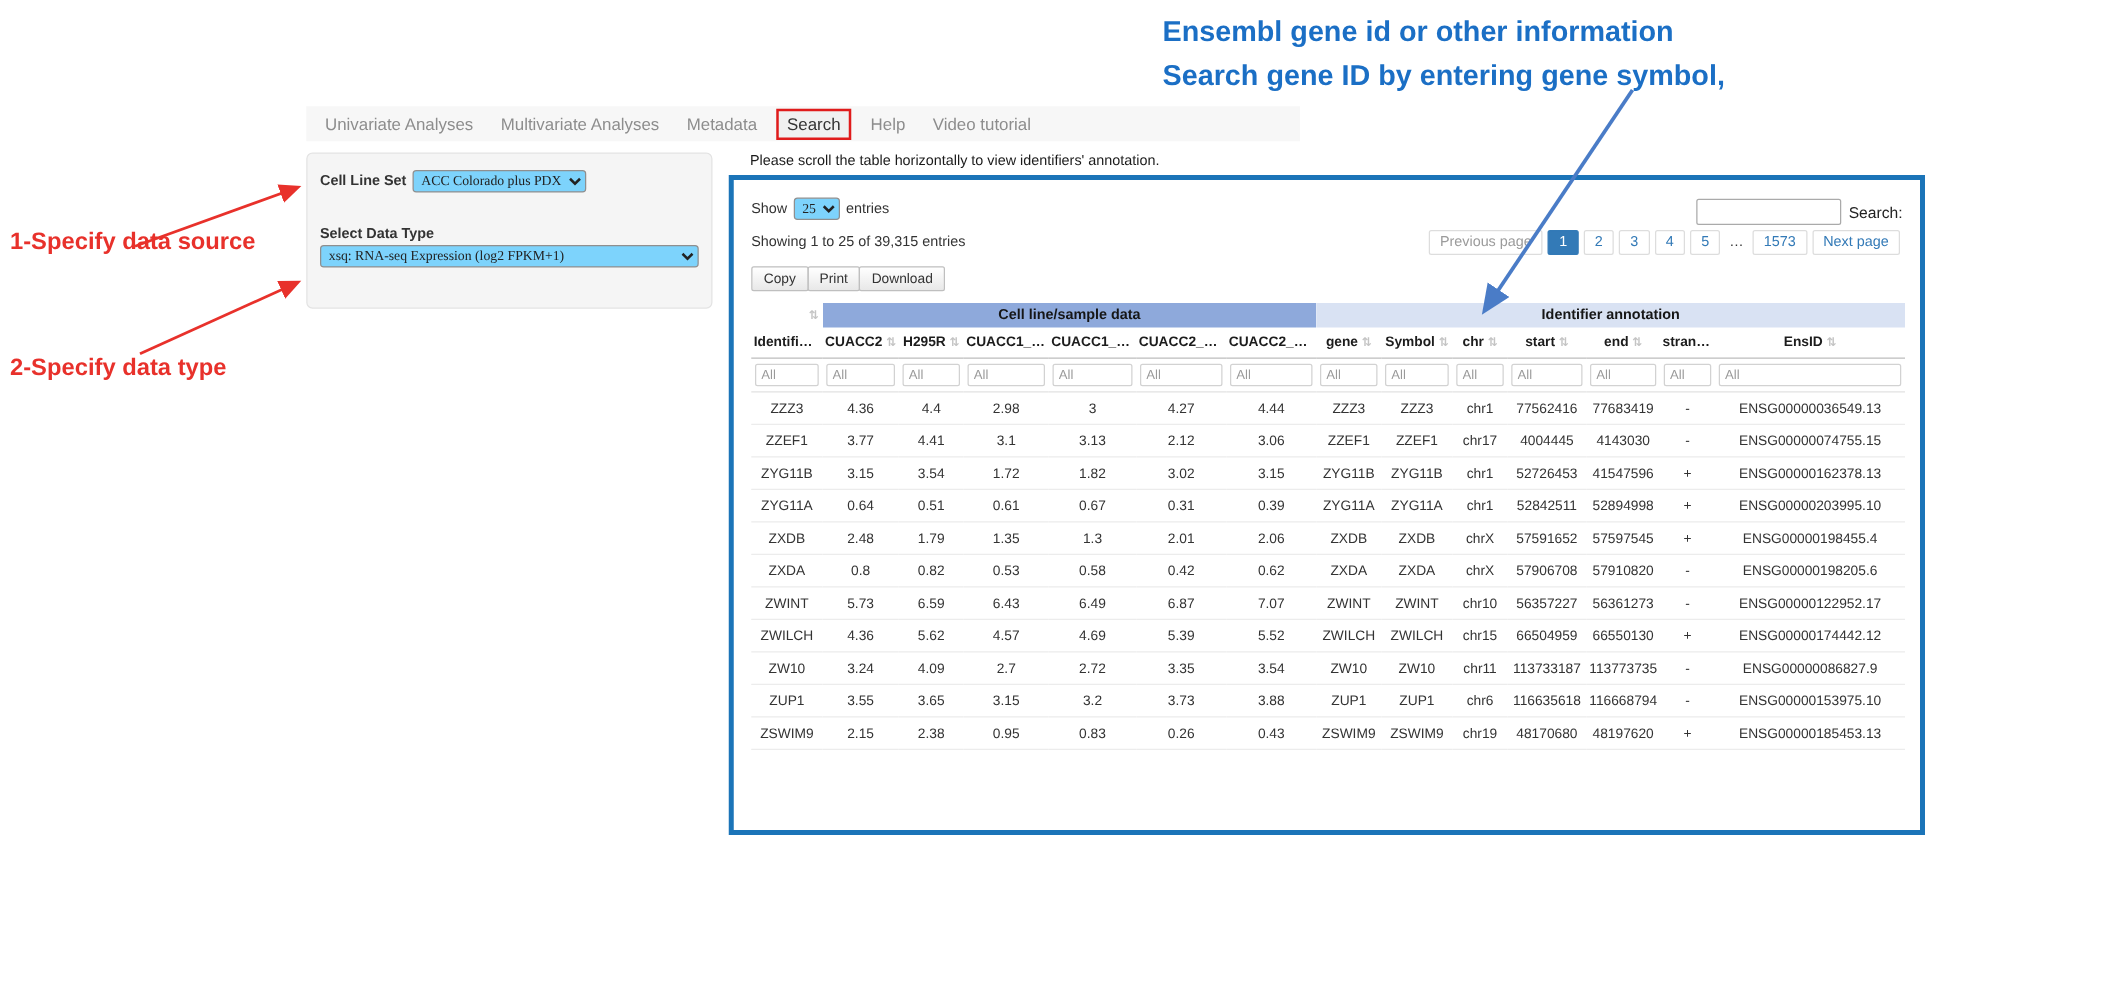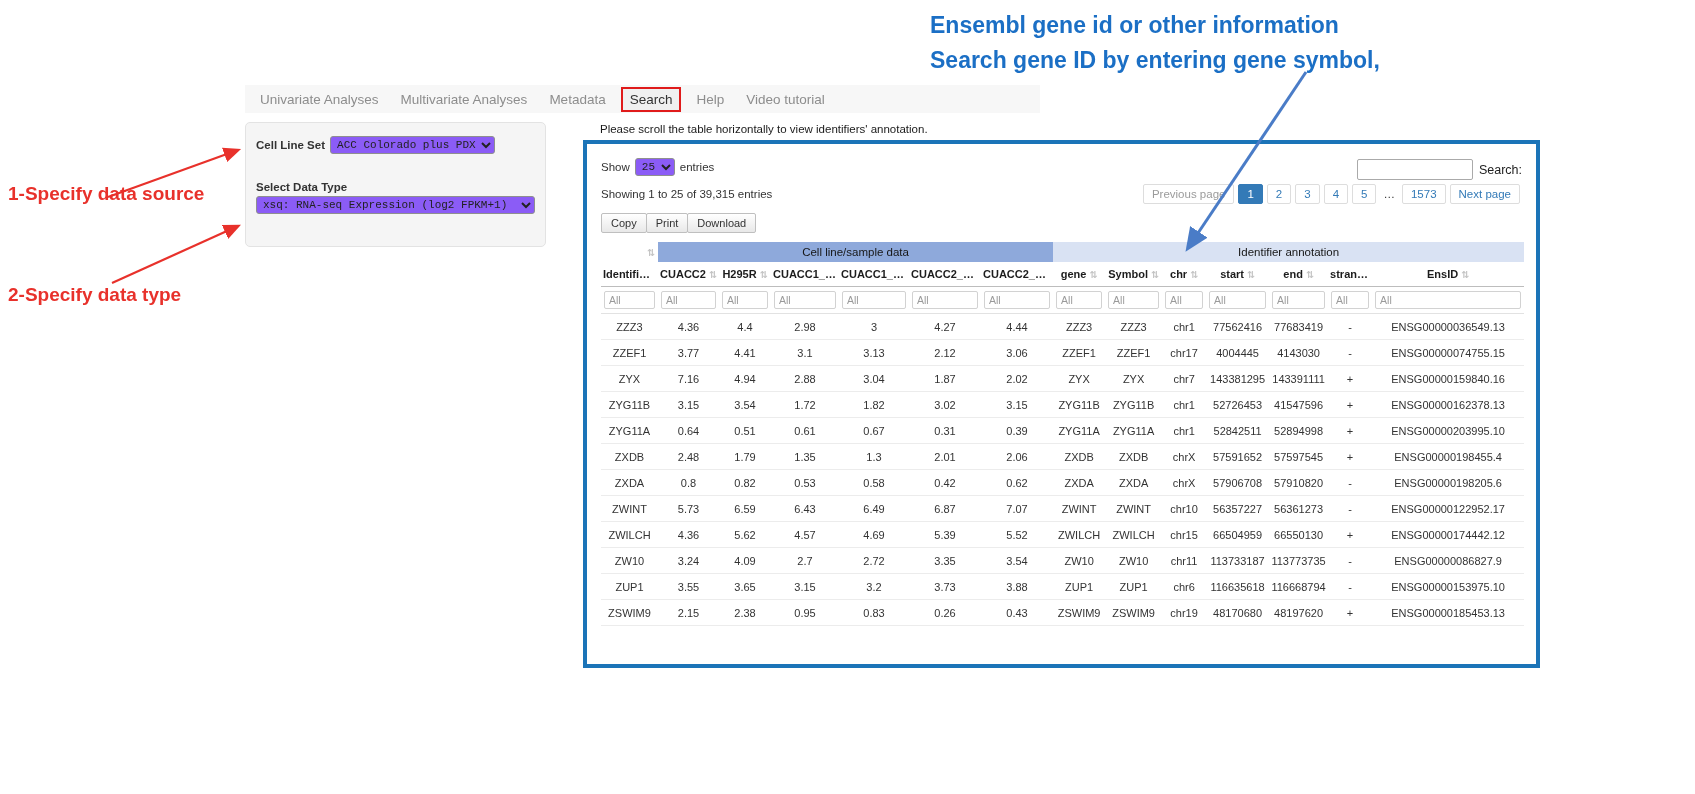--- a/index.html
+++ b/index.html
@@ -12,26 +12,26 @@
   .red-label{position:absolute;font-size:19px;font-weight:bold;color:var(--step-text,#e8312b);z-index:2}
   #red1{left:8px;top:183px}
   #red2{left:8px;top:284px}
 
   .navbar{position:absolute;left:245px;top:85px;width:795px;height:28px;background:#f7f7f7;
           display:flex;align-items:center;font-size:13.5px;color:#8d8d8d;padding-left:4px}
   .nav-item{padding:0 11px;cursor:pointer;white-space:nowrap}
   .nav-item.active{color:#333;border:2px solid var(--nav-highlight-border,#e01b1b);
           padding:3px 7px;margin:0 4px;background:#f0f0f0}
 
-  .well{position:absolute;left:245px;top:122px;width:301px;height:125px;background:#f5f5f5;
+  .well{position:absolute;left:245px;top:122px;width:325px;height:125px;background:#f5f5f5;
         border:1px solid #e3e3e3;border-radius:5px;padding:13px 10px;font-size:12px;color:#333}
   .well-row{display:flex;align-items:center;gap:5px}
   .well-label{font-weight:bold;font-size:11.5px}
-  .sel{font-size:11px;font-family:Liberation Mono, monospace;border:1px solid #8f8f8f;border-radius:3px;
-       background:#8b5cf6;padding:1px 2px;color:#222}
+  .sel{font-size:11px;font-family:Liberation Serif, serif;border:1px solid #8f8f8f;border-radius:3px;
+       background:#7dd3fc;padding:1px 2px;color:#222}
   .sel.full{width:100%;margin-top:3px}
   .dt-label{margin-top:27px}
 
   .scroll-note{position:absolute;left:600px;top:123px;font-size:11.5px;font-weight:normal;color:#1a1a1a}
 
   .panel{position:absolute;left:583px;top:140px;width:957px;height:528px;
          border:4px solid var(--panel-border,#1b74b8);background:#fff;padding:9px 14px;
          font-size:11.5px;color:#333}
   .dt-row1{display:flex;justify-content:space-between;align-items:center}
   .show-ctl{display:flex;align-items:center;gap:5px}
@@ -48,21 +48,21 @@
   .page-btn.active{background:var(--active-page-bg,#337ab7);border-color:var(--active-page-bg,#337ab7);color:#fff}
   .page-btn.ell{cursor:default;color:#333;border:none;padding:3px 3px}
   .dt-buttons{display:flex;margin-top:9px}
   .dt-btn{font-size:11px;font-family:inherit;padding:3px 9px;border:1px solid #bfbfbf;
           background:linear-gradient(#ffffff,#e8e8e8);color:#333;cursor:pointer;margin-right:-1px;border-radius:2px}
 
   .grid{width:100%;border-collapse:collapse;table-layout:fixed;margin-top:9px;font-size:11px;
         text-align:center;border-bottom:1px solid #d8d8d8}
   .grid th,.grid td{overflow:hidden;white-space:nowrap;text-overflow:ellipsis}
   .group-row th{padding:4px 3px;font-size:11.5px}
-  .grp{font-weight:normal;color:#161616}
+  .grp{font-weight:bold;color:#161616}
   .grp-sample{background:var(--group-sample-bg,#8ea9db)}
   .grp-anno{background:var(--group-annotation-bg,#d9e2f3)}
   .corner{background:#fff;text-align:right}
   .sort{font-family:"DejaVu Sans",sans-serif;color:#c4c4c4;font-size:9.5px;margin-left:3px}
   .head-row th{padding:6px 2px;font-weight:bold;border-bottom:1px solid #bdbdbd;color:#1c1c1c;cursor:pointer}
   .filter-row td{padding:4px 3px;border-bottom:1px solid #e2e2e2}
   .filter{width:100%;font-size:10.5px;font-family:inherit;padding:2px 4px;border:1px solid #d2d2d2;
           border-radius:2px;color:#555}
   .filter::placeholder{color:#9a9a9a}
   tbody td{padding:6.5px 2px;border-bottom:1px solid #ececec;color:#333}
@@ -240,36 +240,20 @@
             <td>3.06</td>
             <td>ZZEF1</td>
             <td>ZZEF1</td>
             <td>chr17</td>
             <td>4004445</td>
             <td>4143030</td>
             <td>-</td>
             <td>ENSG00000074755.15</td>
           </tr>
           <tr>
-            <td>ZYX</td>
-            <td>7.16</td>
-            <td>4.94</td>
-            <td>2.88</td>
-            <td>3.04</td>
-            <td>1.87</td>
-            <td>2.02</td>
-            <td>ZYX</td>
-            <td>ZYX</td>
-            <td>chr7</td>
-            <td>143381295</td>
-            <td>143391111</td>
-            <td>+</td>
-            <td>ENSG00000159840.16</td>
-          </tr>
-          <tr>
             <td>ZYG11B</td>
             <td>3.15</td>
             <td>3.54</td>
             <td>1.72</td>
             <td>1.82</td>
             <td>3.02</td>
             <td>3.15</td>
             <td>ZYG11B</td>
             <td>ZYG11B</td>
             <td>chr1</td>

